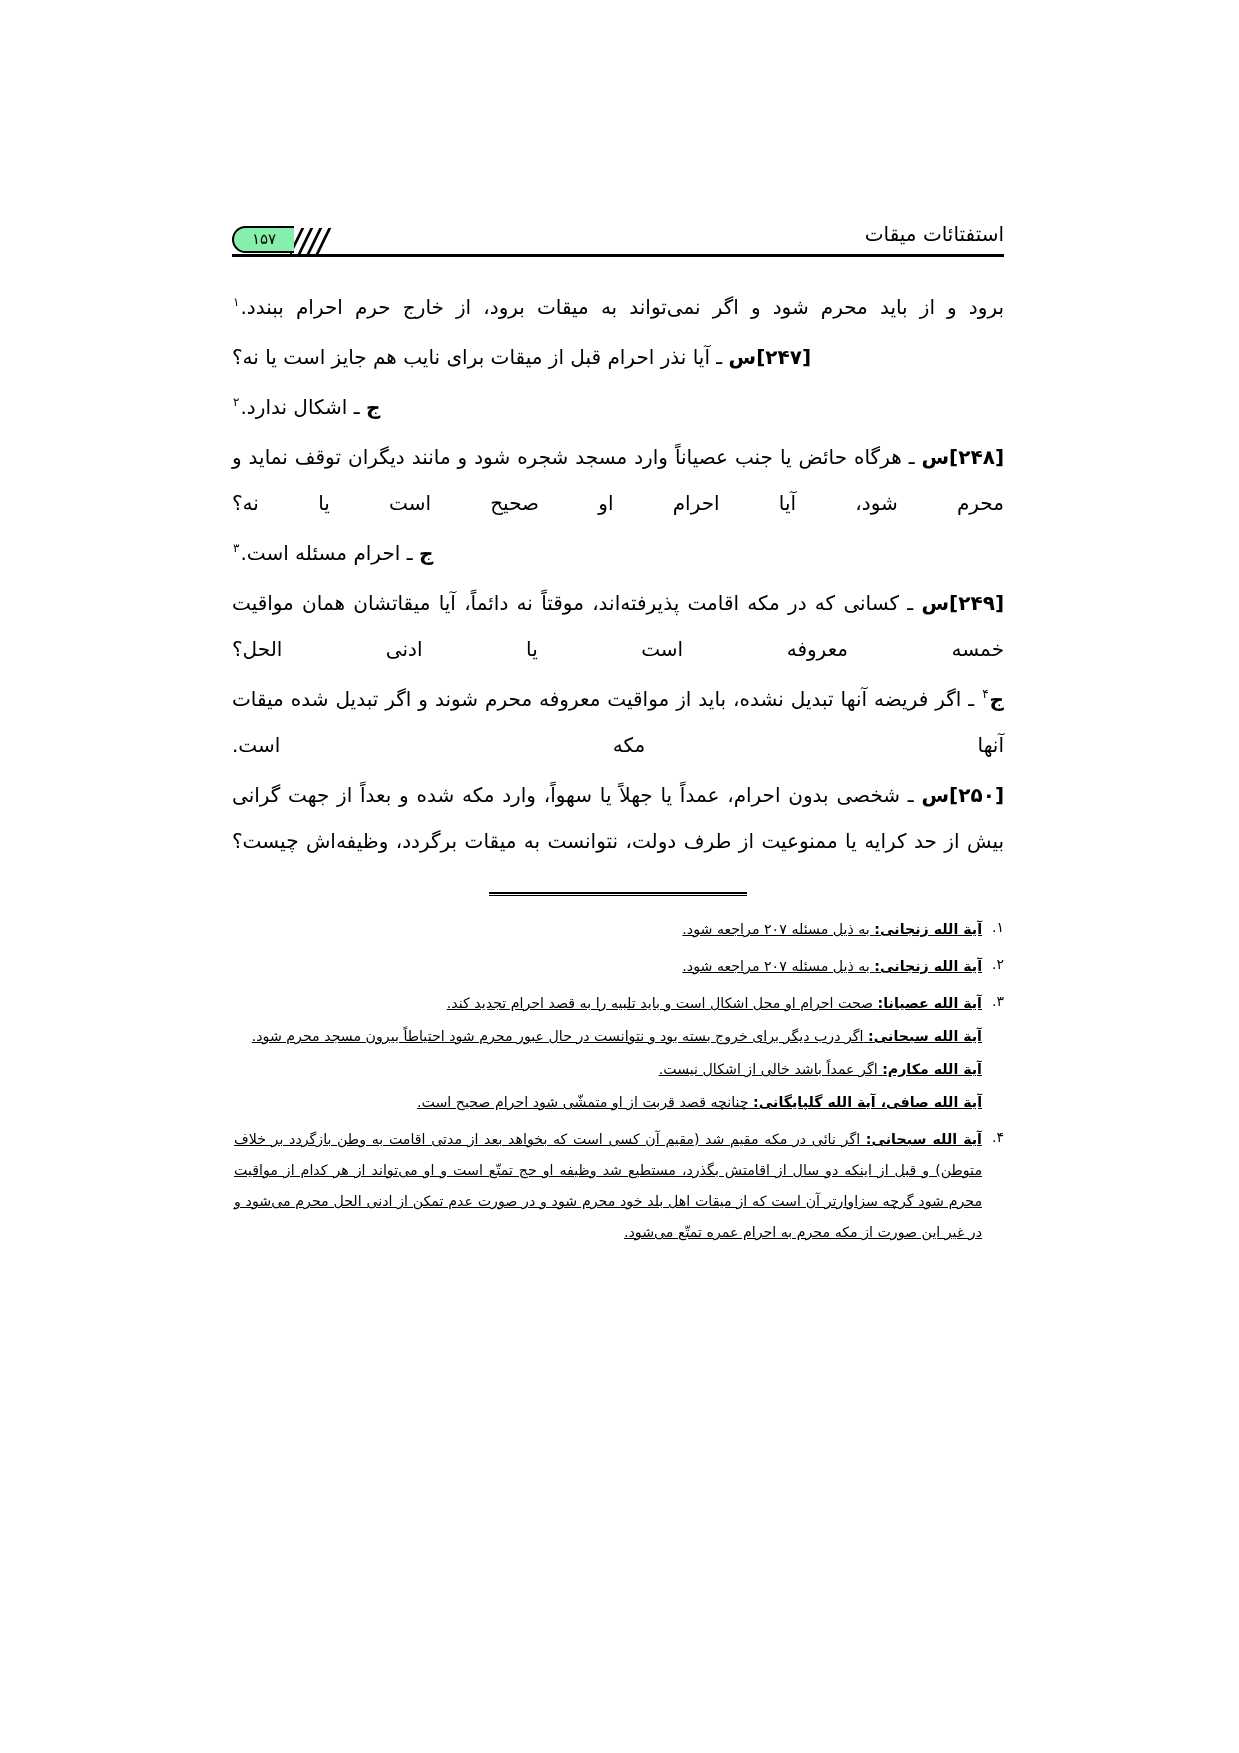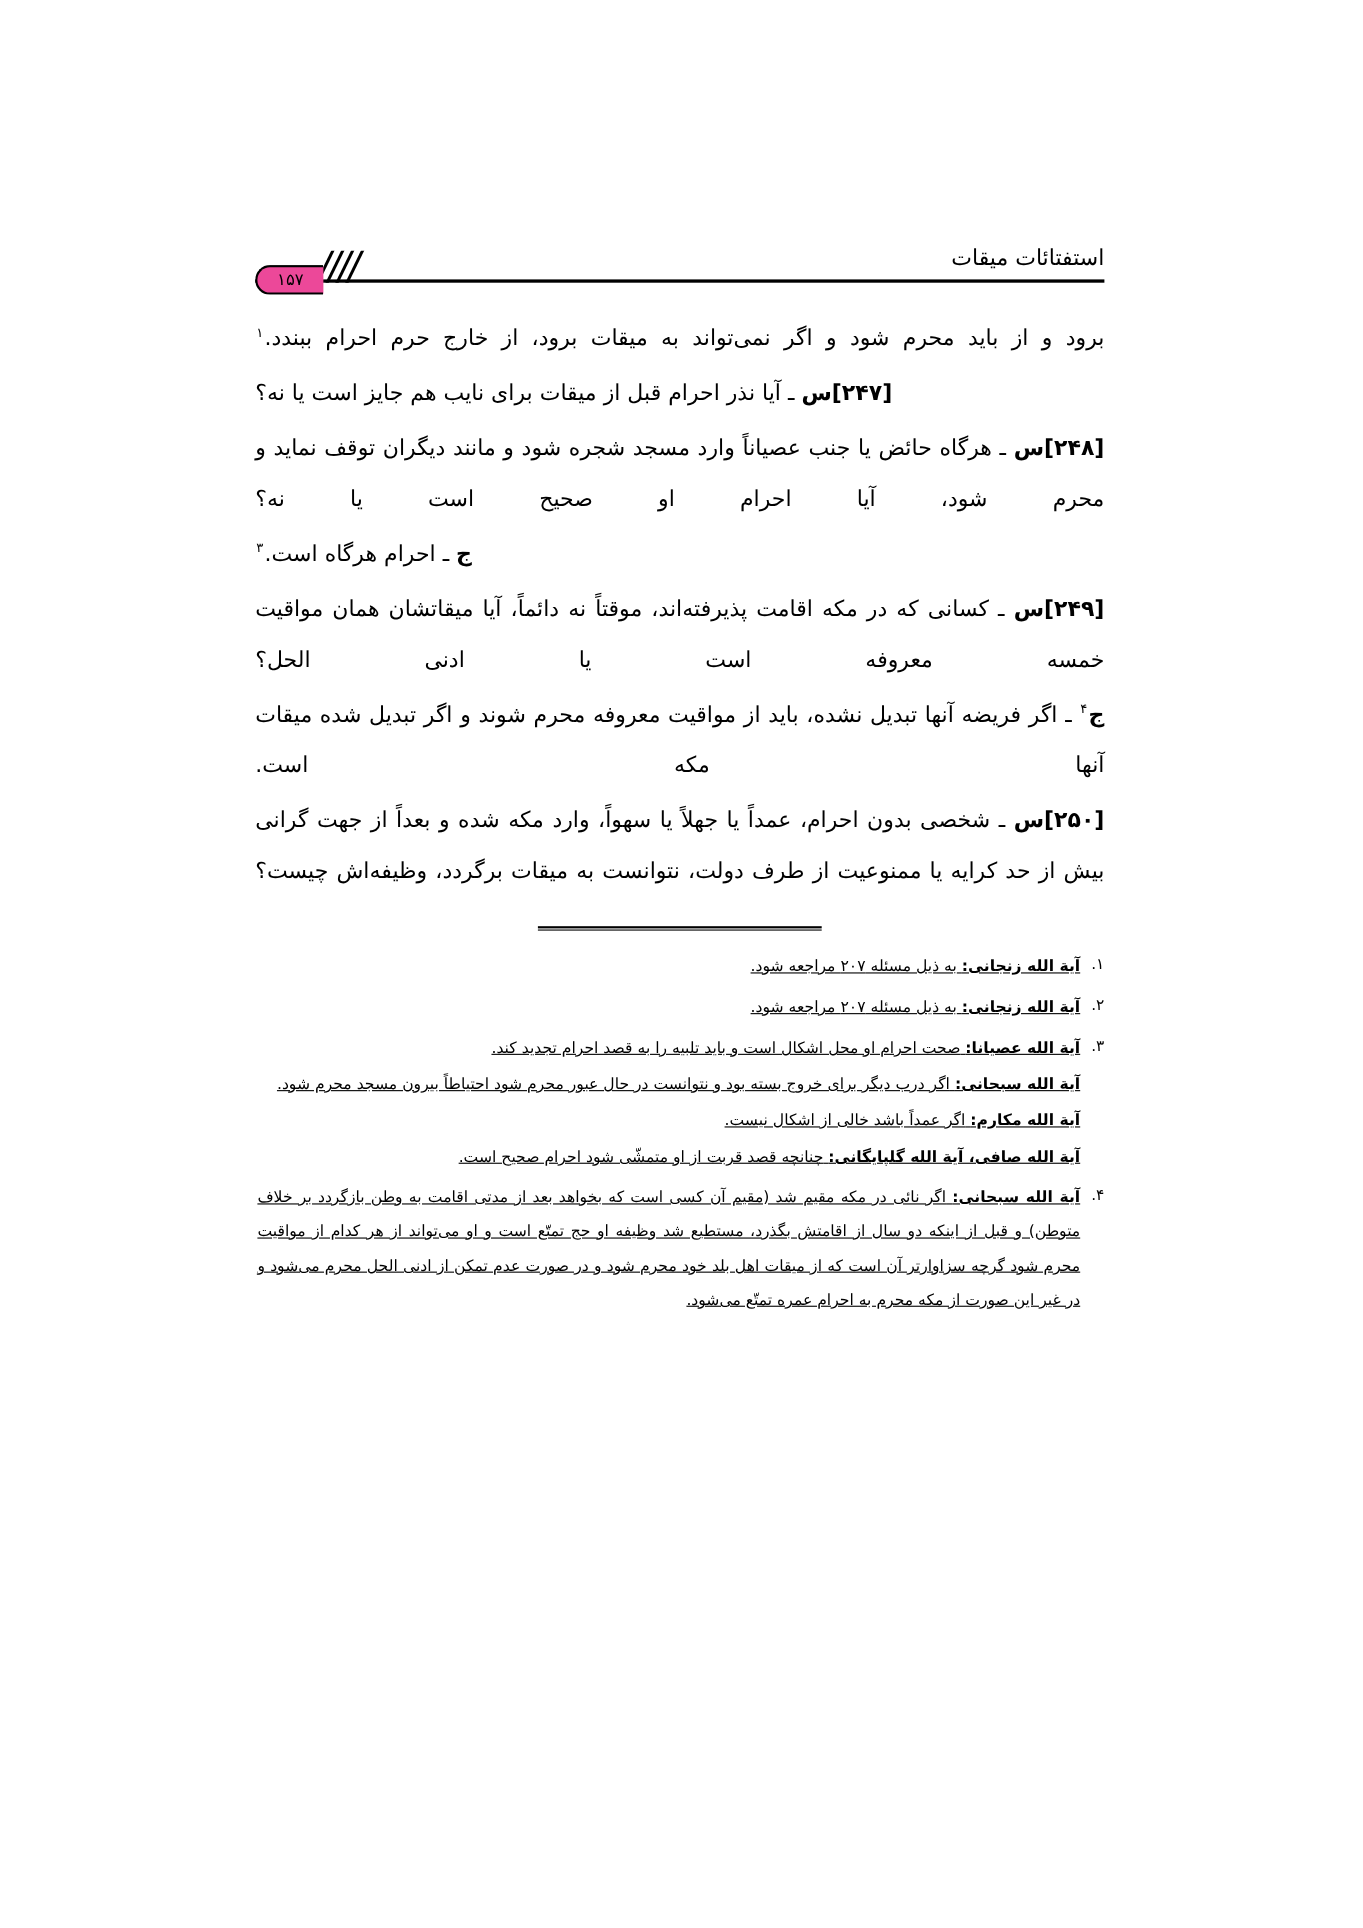--- a/index.html
+++ b/index.html
@@ -50,31 +50,31 @@
     position: absolute;
     left: 0;
     right: 0;
     top: 44px;
     height: 3px;
     background: #000;
   }
   .page-badge {
     position: absolute;
     left: 0;
-    top: 31px;
+    top: 16px;
     width: 62px;
     height: 27px;
     box-sizing: border-box;
     border: 2.5px solid #000;
     border-radius: 14px 0 0 14px;
     border-right: none;
     display: flex;
     align-items: center;
     justify-content: center;
-    background: #ec4899;
+    background: #86efac;
     z-index: 3;
   }
   .page-badge span {
     font-size: 15px;
     letter-spacing: 0.5px;
     transform: translateY(-1px);
   }
   .hatch {
     position: absolute;
     left: 58px;
@@ -202,24 +202,25 @@
         <span>۱۵۷</span>
       </div>
     </div>
 
     <div class="body-block">
 
       <p class="para"><span>برود و از باید محرم شود و اگر نمی‌تواند به میقات برود، از خارج حرم احرام ببندد.</span><sup class="fn">۱</sup></p>
 
       <p class="para q-short"><span class="qnum">[۲۴۷]</span><span class="lbl">س</span> <span>ـ آیا نذر احرام قبل از میقات برای نایب هم جایز است یا نه؟</span></p>
 
+      <p class="para answer"><span class="lbl">ج</span> <span>ـ اشکال ندارد.</span><sup class="fn">۲</sup></p>
 
       <p class="para"><span class="qnum">[۲۴۸]</span><span class="lbl">س</span> <span>ـ هرگاه حائض یا جنب عصیاناً وارد مسجد شجره شود و مانند دیگران توقف نماید و محرم شود، آیا احرام او صحیح است یا نه؟</span></p>
 
-      <p class="para answer"><span class="lbl">ج</span> <span>ـ احرام هرگاه است.</span><sup class="fn">۳</sup></p>
+      <p class="para answer"><span class="lbl">ج</span> <span>ـ احرام مسئله است.</span><sup class="fn">۳</sup></p>
 
       <p class="para"><span class="qnum">[۲۴۹]</span><span class="lbl">س</span> <span>ـ کسانی که در مکه اقامت پذیرفته‌اند، موقتاً نه دائماً، آیا میقاتشان همان مواقیت خمسه معروفه است یا ادنی الحل؟</span></p>
 
       <p class="para"><span class="lbl">ج</span><sup class="fn">۴</sup> <span>ـ اگر فریضه آنها تبدیل نشده، باید از مواقیت معروفه محرم شوند و اگر تبدیل شده میقات آنها مکه است.</span></p>
 
       <p class="para"><span class="qnum">[۲۵۰]</span><span class="lbl">س</span> <span>ـ شخصی بدون احرام، عمداً یا جهلاً یا سهواً، وارد مکه شده و بعداً از جهت گرانی بیش از حد کرایه یا ممنوعیت از طرف دولت، نتوانست به میقات برگردد، وظیفه‌اش چیست؟</span></p>
     </div>
 
     <div class="fn-rule-wrap">
       <div class="bar"></div>

